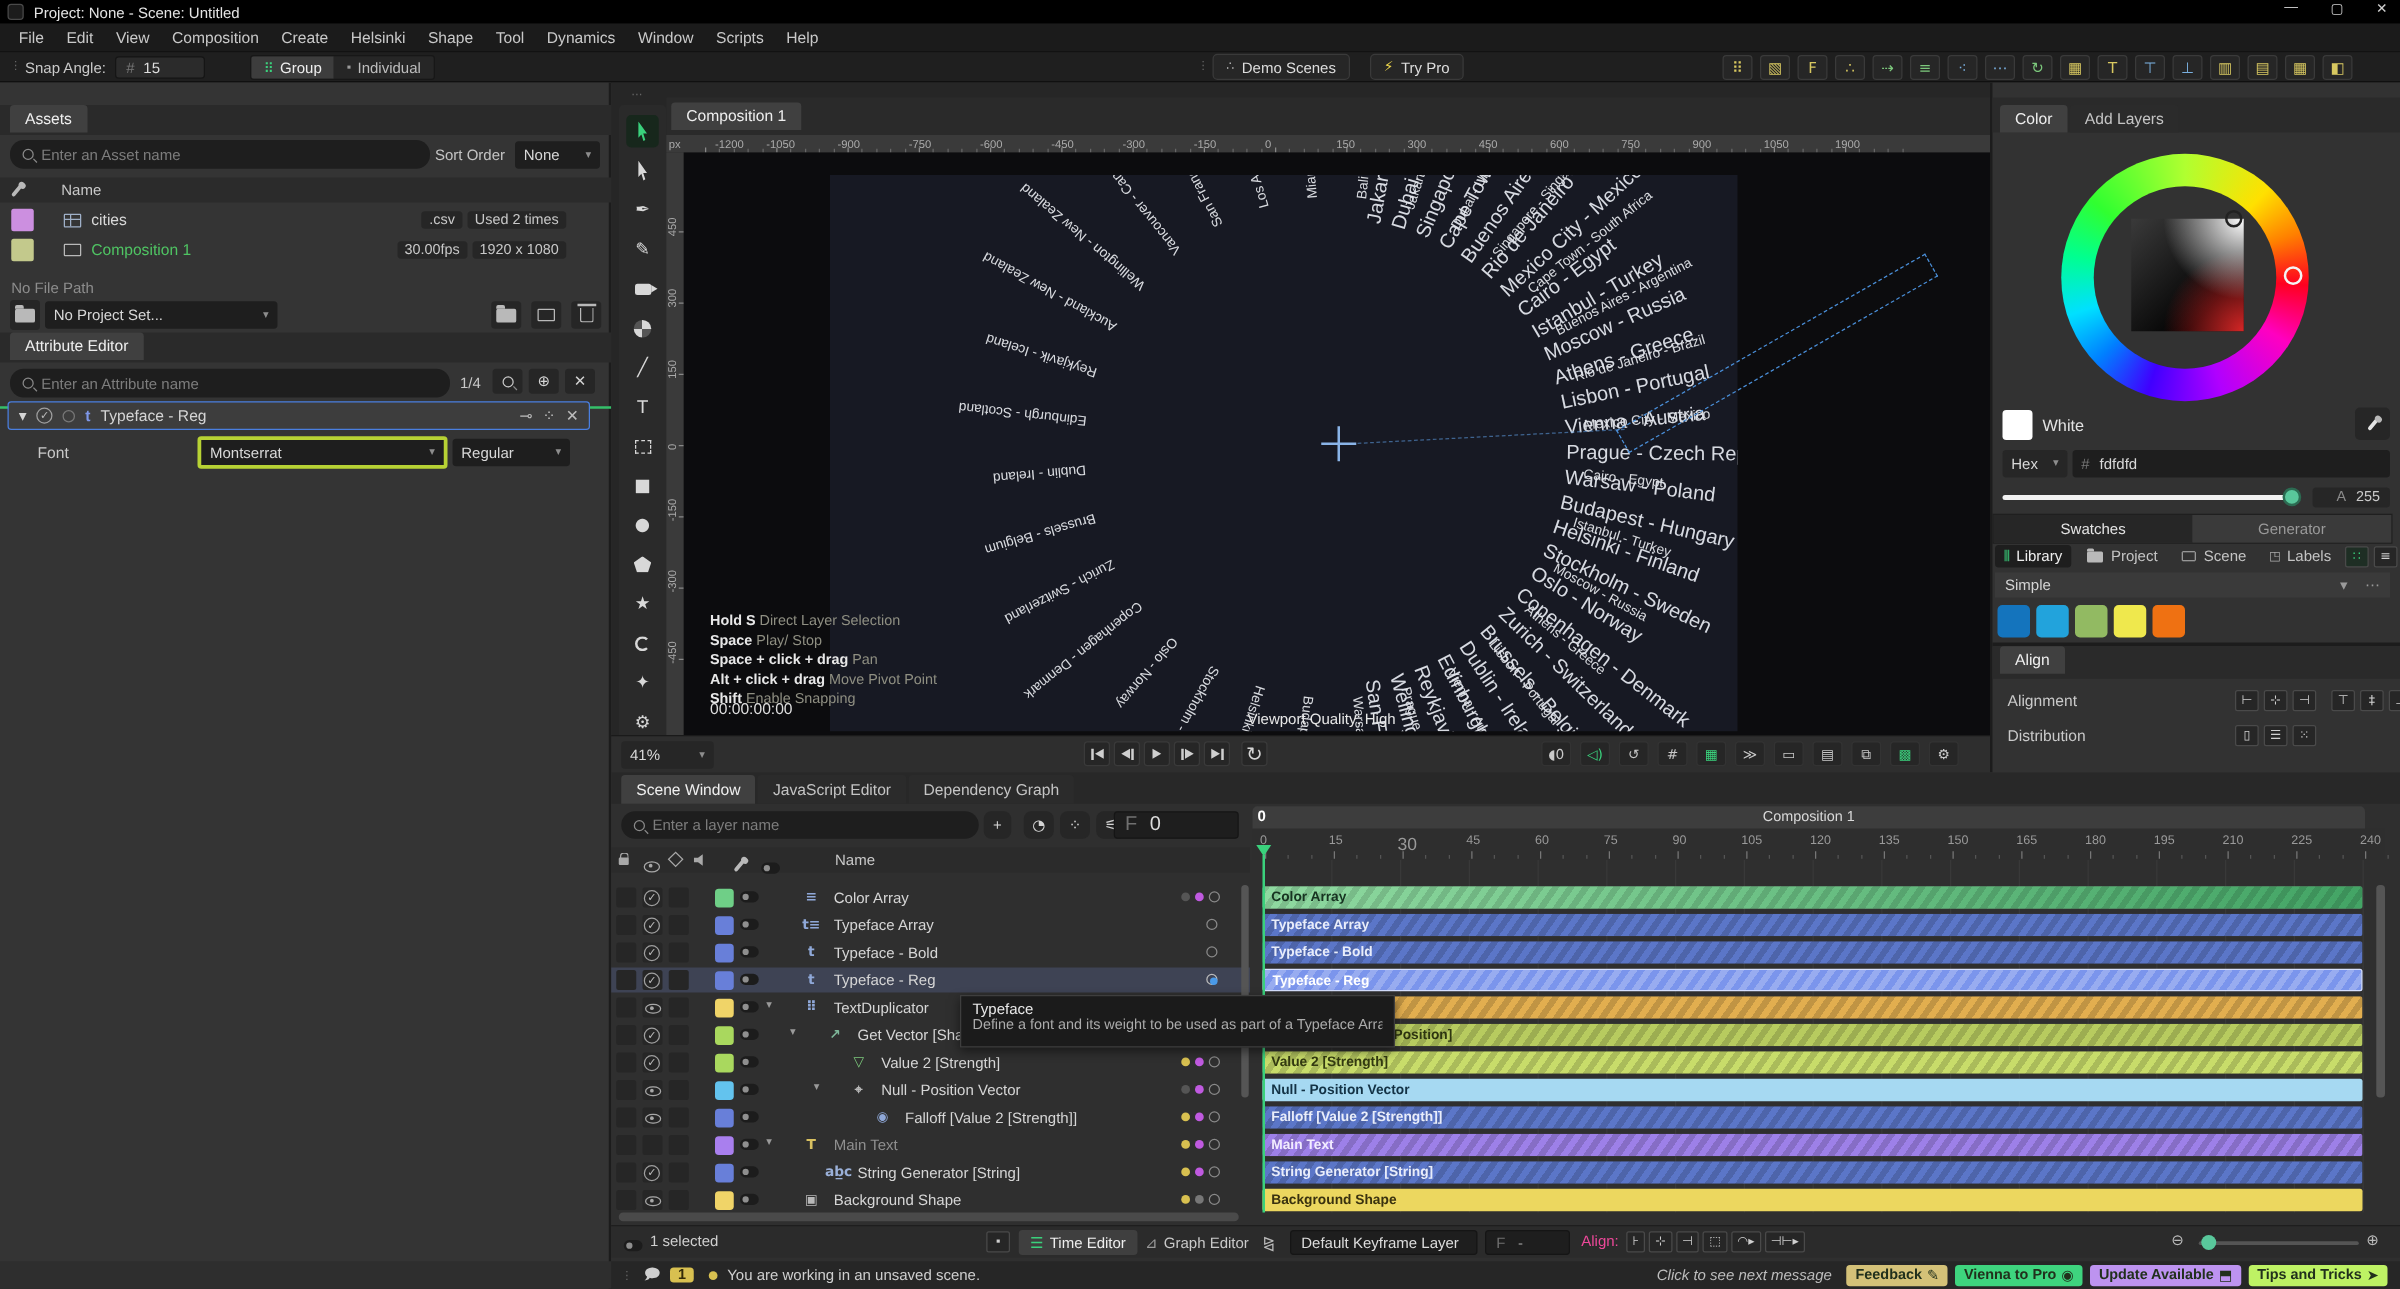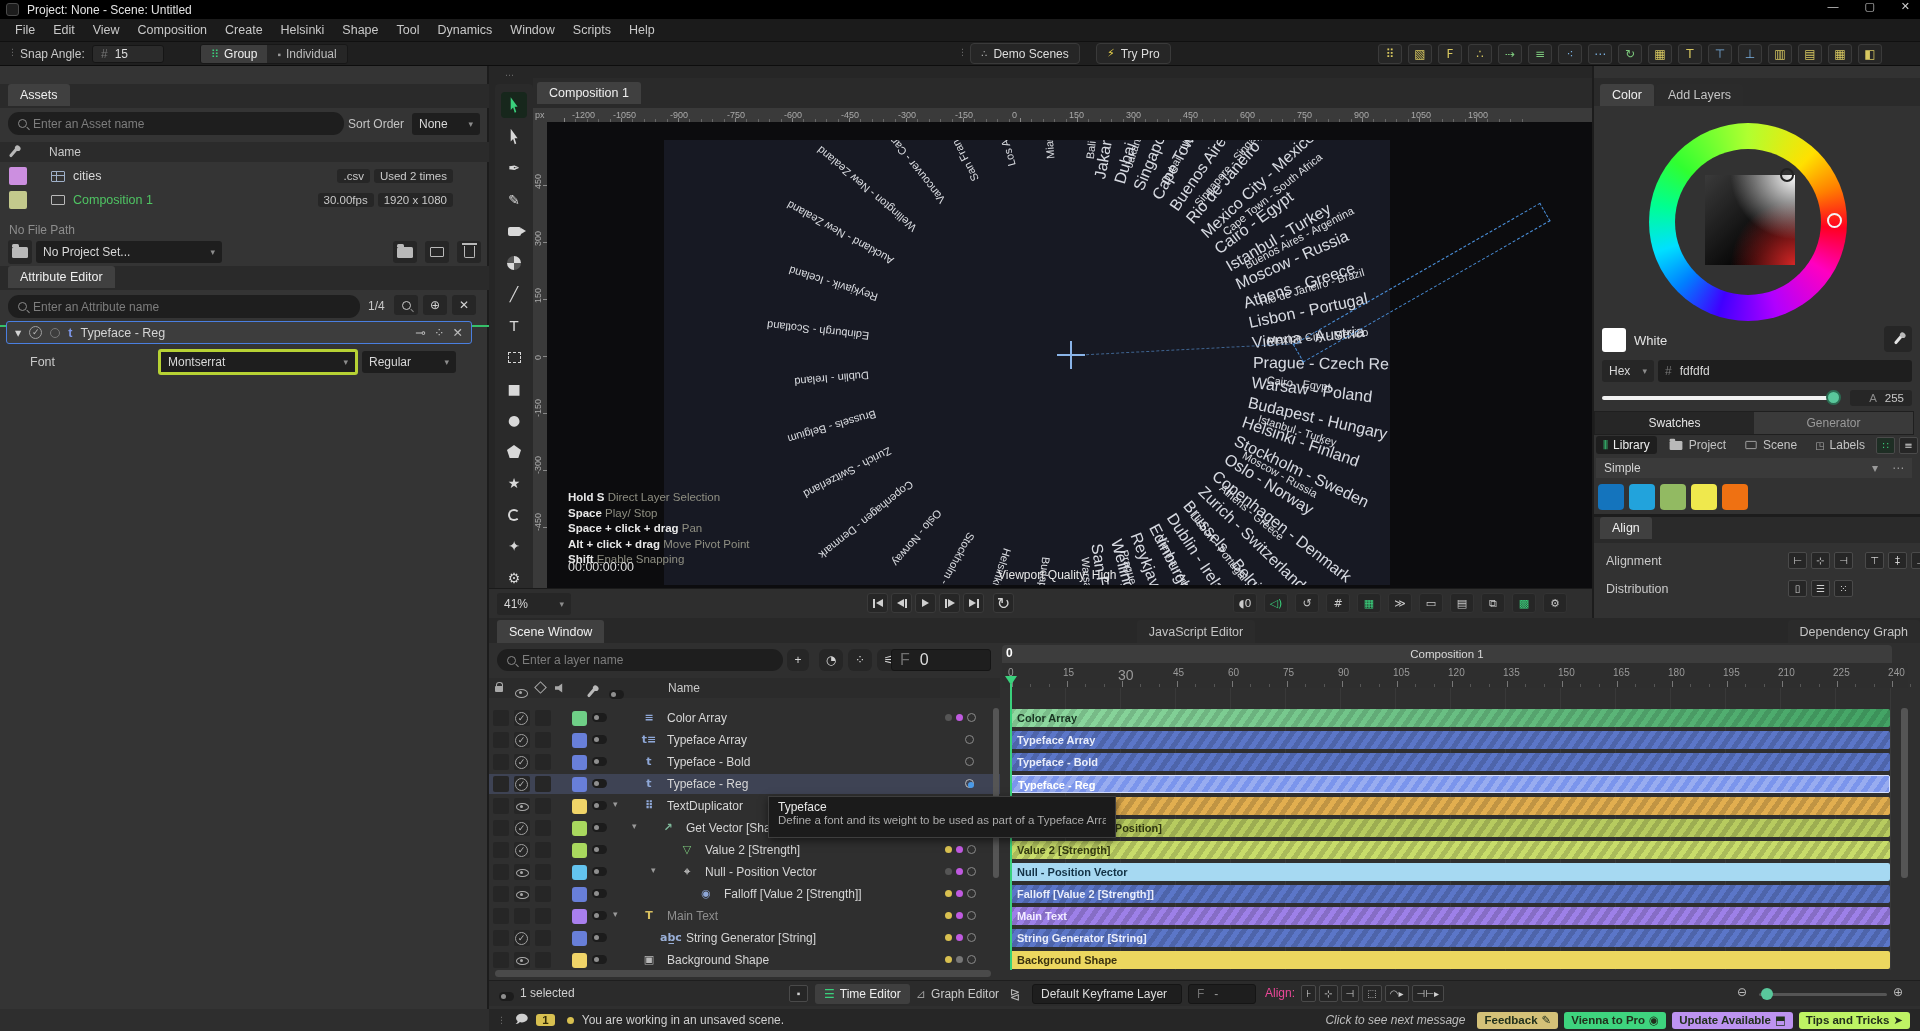--- a/index.html
+++ b/index.html
@@ -101,21 +101,21 @@
   #alpha-track { left:8px; top:330px; width:232px; height:4px; border-radius:2px; background:#f2f2f2; }
   #alpha-knob { left:232px; top:324px; width:15px; height:15px; border-radius:50%; background:#59c79b; border:2px solid #2c6b52; }
   .subtab { flex:1; text-align:center; font-size:12px; padding:4px 0; background:#3a3a3a; color:#9a9a9a; }
   .subtab.on { background:#262626; color:#e4e4e4; }
   .srcbtn { display:flex; align-items:center; gap:5px; font-size:12px; color:#c4c4c4; padding:2px 7px; border-radius:3px; }
   .srcbtn.on { background:#1e1e1e; color:#eee; }
   .alnbtn { width:19px; height:17px; background:#262626; border:1px solid #4a4a4a; border-radius:2px; display:flex; align-items:center; justify-content:center; font-size:10px; color:#d0d0d0; }
 
   
   #dock { left:489px; top:618px; width:1431px; height:391px; background:#2f2f2f; }
-  #dock-tabs { left:0; top:0; width:1431px; height:25px; background:#282828; padding-left:8px; display:flex; align-items:flex-end; gap:2px;justify-content:space-between; }
+  #dock-tabs { left:0; top:0; width:1431px; height:25px; background:#282828; padding-left:8px; display:flex; align-items:flex-end; gap:2px; }
   .lrow { position:absolute; left:0; width:511px; height:20px; display:flex; align-items:center; font-size:12px; color:#d6d6d6; }
   .lrow .cbox { position:absolute; width:16px; height:16px; background:#262626; border-radius:2px; top:2px; }
   .lrow.sel { background:#3e4354; }
   .lswatch { position:absolute; left:83px; top:2.5px; width:15px; height:15px; border-radius:3px; }
   .ltoggle { position:absolute; left:103px; top:5px; }
   .lname { position:absolute; top:3px; white-space:nowrap; }
   .licon { position:absolute; top:2.5px; width:16px; text-align:center; font-size:11px; }
   .ind-dot { width:7px; height:7px; border-radius:50%; display:inline-block; }
   .ind-circle { width:9px; height:9px; border:1.2px solid #8a8a8a; border-radius:50%; display:inline-block; }
   #tl-pane { left:511px; top:0; width:920px; height:362px; overflow:hidden; }

